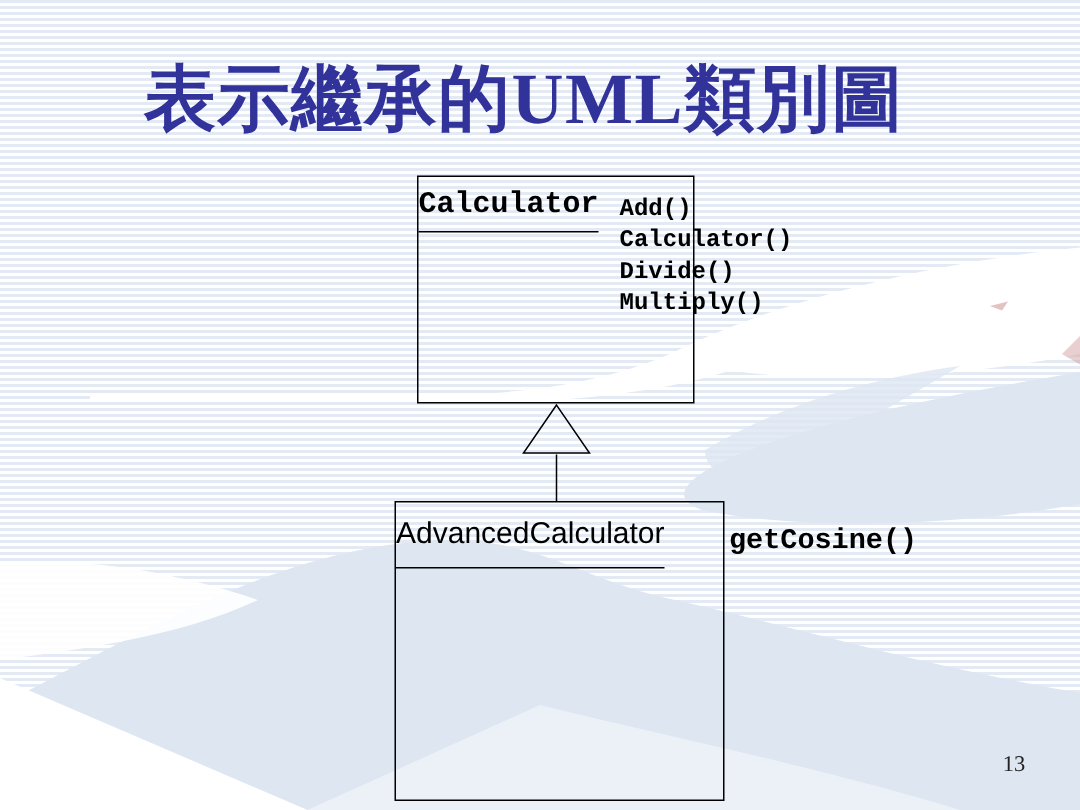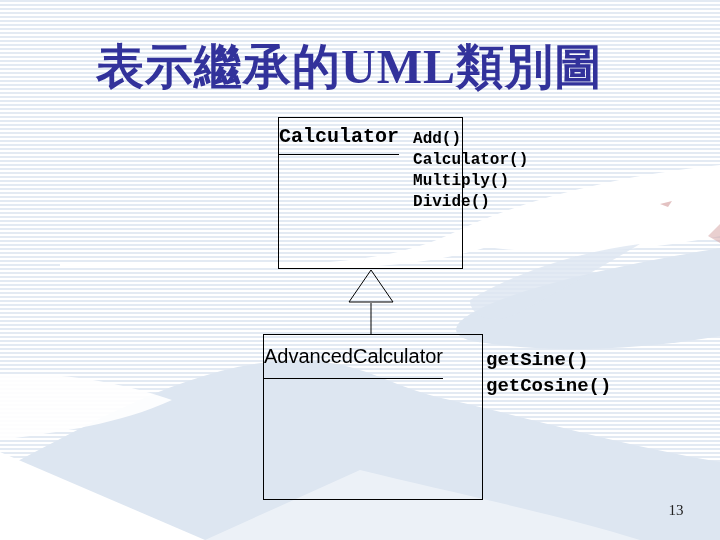--- a/index.html
+++ b/index.html
@@ -16,21 +16,21 @@
     margin:0; font-family:"Liberation Serif", serif; font-weight:bold;
     font-size:48px; line-height:62px; letter-spacing:1px;
     color:#32329b; white-space:nowrap;
   }
 
   .uml-box {
     position:absolute; border:1px solid #000; background:transparent;
     box-sizing:border-box; display:flex; 
   }
   .box-parent { left:278px; top:117px; width:185px; height:152px; }
-  .box-child  { left:263px; top:334px; width:220px; height:166px; }
+  .box-child  { left:263px; top:334px; width:220px; height:200px; }
 
   .cmp-name {
     display:flex; align-items:center; justify-content:center;
     border-bottom:1px solid #000; box-sizing:border-box;
   }
   .box-parent .cmp-name {
     height:37px; font-family:"Liberation Mono","DejaVu Sans Mono",monospace;
     font-weight:bold; font-size:20px; color:#000;
   }
   .box-child .cmp-name {
@@ -87,33 +87,32 @@
   </svg>
 
   <h1 class="slide-title">表示繼承的UML類別圖</h1>
 
   <div class="uml-box box-parent">
     <div class="cmp-name">Calculator</div>
     <div class="cmp-attrs"></div>
     <div class="cmp-methods">
         <div class="method-line">Add()</div>
         <div class="method-line">Calculator()</div>
+        <div class="method-line">Divide()</div>
         <div class="method-line">Multiply()</div>
-        <div class="method-line">Divide()</div>
       </div>
   </div>
 
   <svg class="connector-svg" viewBox="0 0 720 540" xmlns="http://www.w3.org/2000/svg" aria-hidden="true">
     <polygon points="371,270 349,302 393,302" fill="none" stroke="#000" stroke-width="1"></polygon>
     <line x1="371" y1="303" x2="371" y2="334" stroke="#000" stroke-width="1"></line>
   </svg>
 
   <div class="uml-box box-child">
     <div class="cmp-name">AdvancedCalculator</div>
     <div class="cmp-attrs"></div>
     <div class="cmp-methods">
-        <div class="method-line">getSine()</div>
         <div class="method-line">getCosine()</div>
       </div>
   </div>
 
   <div class="page-number">13</div>
 </div>
 
 </body></html>

